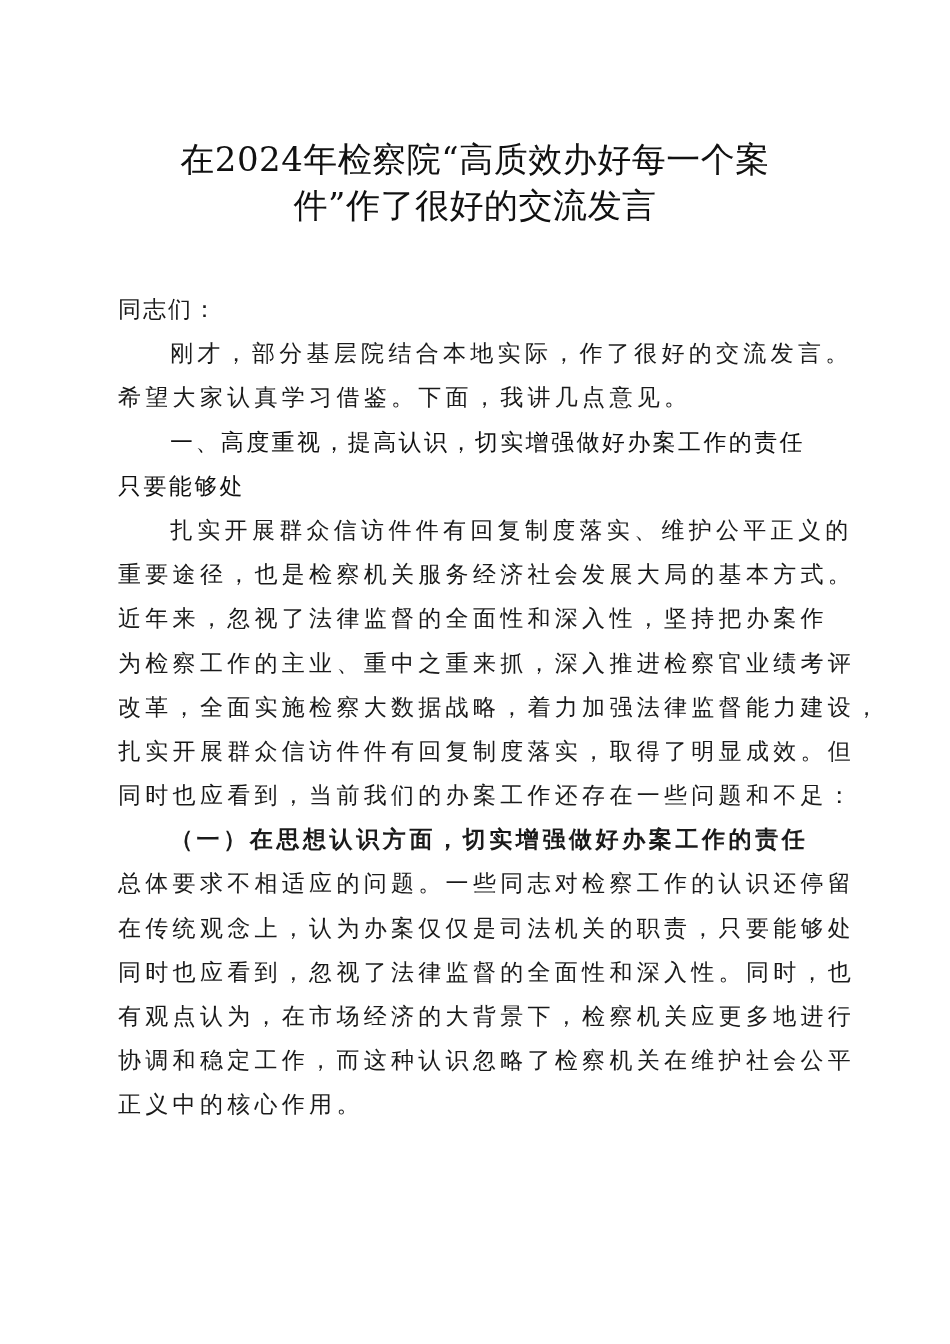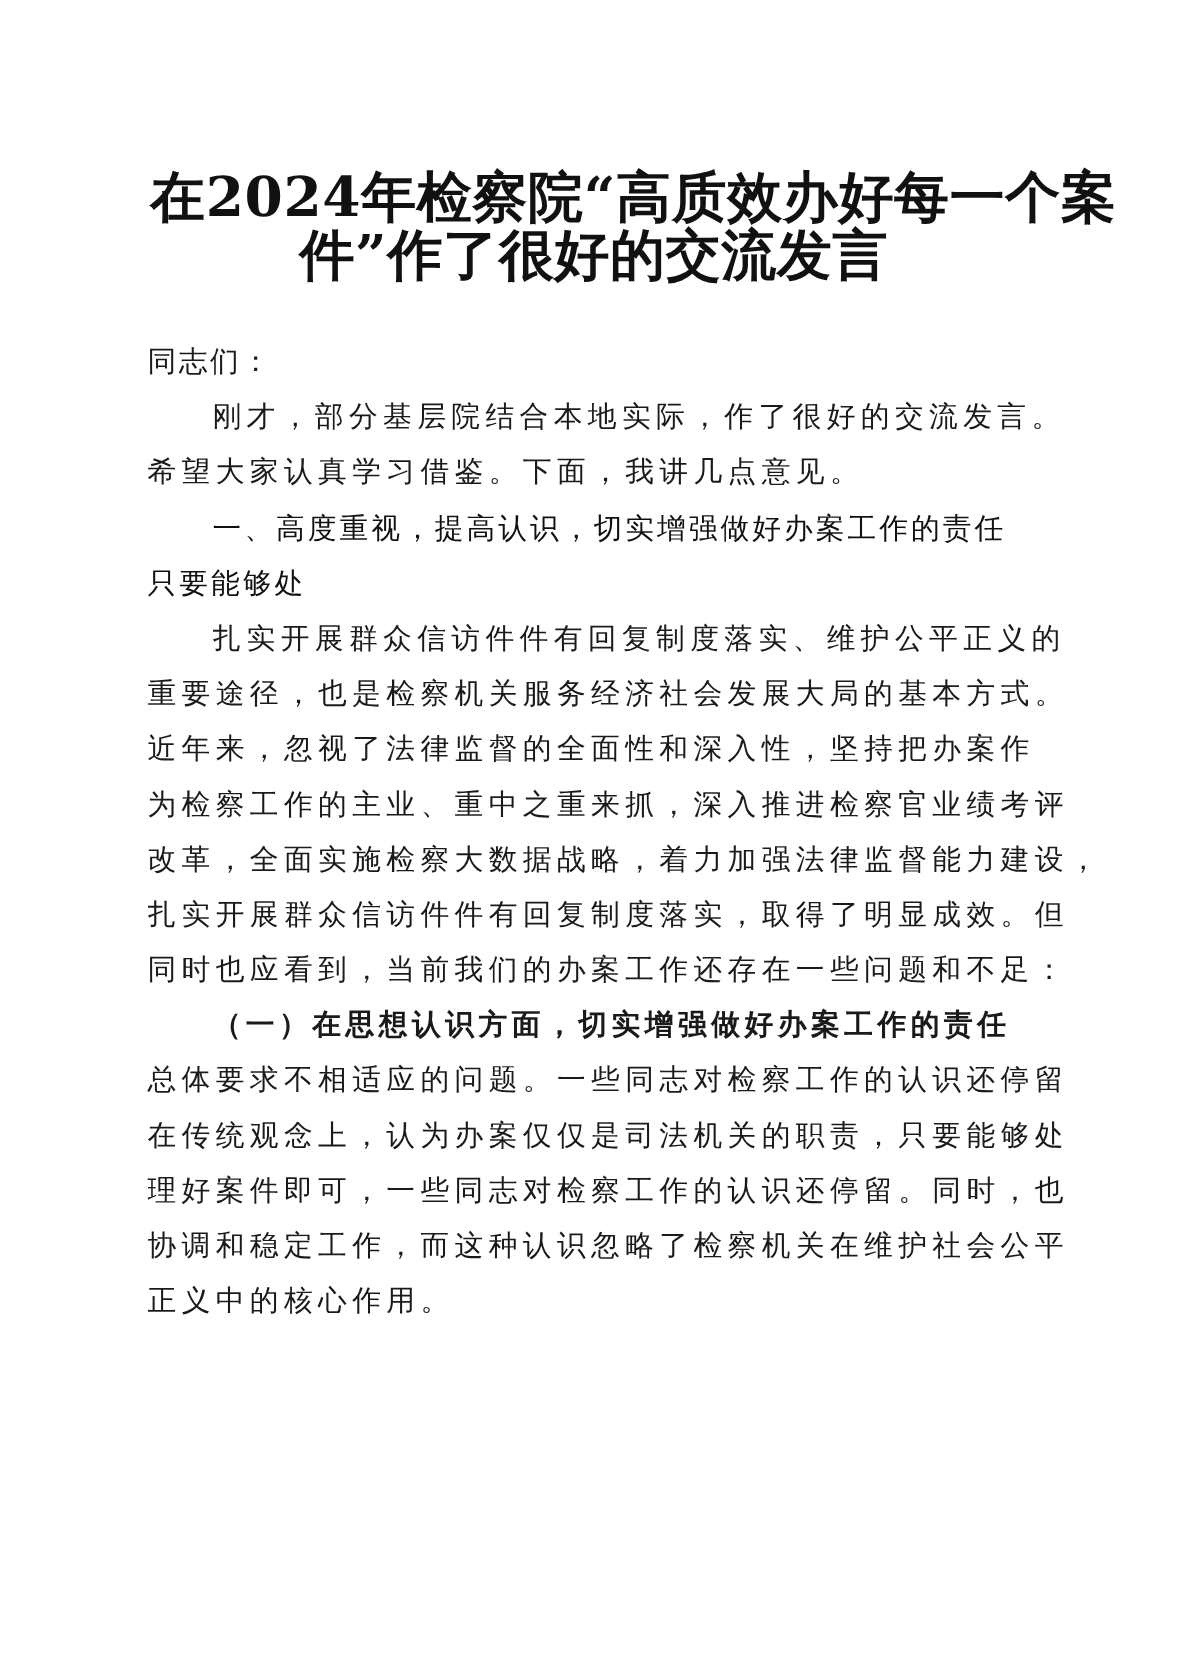--- a/index.html
+++ b/index.html
@@ -22,31 +22,31 @@
       height: 1344px;
       background: #ffffff;
     }
     .title {
       position: absolute;
       left: 120px;
       width: 710px;
       top: 136px;
       text-align: center;
       font-family: "DejaVu Serif", "Liberation Serif", serif;
-      font-weight: bold;
-      font-size: 44px;
+      font-weight: normal;
+      font-size: 34px;
       line-height: 46px;
       letter-spacing: 0.5px;
       color: #111;
     }
     .title .line { display: block; white-space: nowrap; }
     .body {
       position: absolute;
       left: 118px;
-      top: 268px;
+      top: 287px;
       width: 720px;
     }
     .ln {
       display: block;
       white-space: nowrap;
       height: 44.2px;
       line-height: 44.2px;
       font-size: 23px;
       letter-spacing: 4.3px;
       font-family: "DejaVu Sans", "Liberation Sans", sans-serif;
@@ -89,19 +89,20 @@
       <span class="ln">为检察工作的主业、重中之重来抓，深入推进检察官业绩考评</span>
       <span class="ln">改革，全面实施检察大数据战略，着力加强法律监督能力建设，</span>
       <span class="ln">扎实开展群众信访件件有回复制度落实，取得了明显成效。但</span>
       <span class="ln">同时也应看到，当前我们的办案工作还存在一些问题和不足：</span>
     </div>
 
     <div>
       <span class="ln indent sub-heading-lead"><span class="sh">（一）在思想认识方面，切实增强做好办案工作的责任</span></span>
       <span class="ln">总体要求不相适应的问题。一些同志对检察工作的认识还停留</span>
       <span class="ln">在传统观念上，认为办案仅仅是司法机关的职责，只要能够处</span>
-      <span class="ln">理好案件即可，一些同志对检察工作的认识还停留。同时，也</span>
+      <span class="ln">同时也应看到，忽视了法律监督的全面性和深入性。同时，也</span>
+      <span class="ln">有观点认为，在市场经济的大背景下，检察机关应更多地进行</span>
       <span class="ln">协调和稳定工作，而这种认识忽略了检察机关在维护社会公平</span>
       <span class="ln">正义中的核心作用。</span>
     </div>
   </div>
 
 </div>
 
 </body></html>

